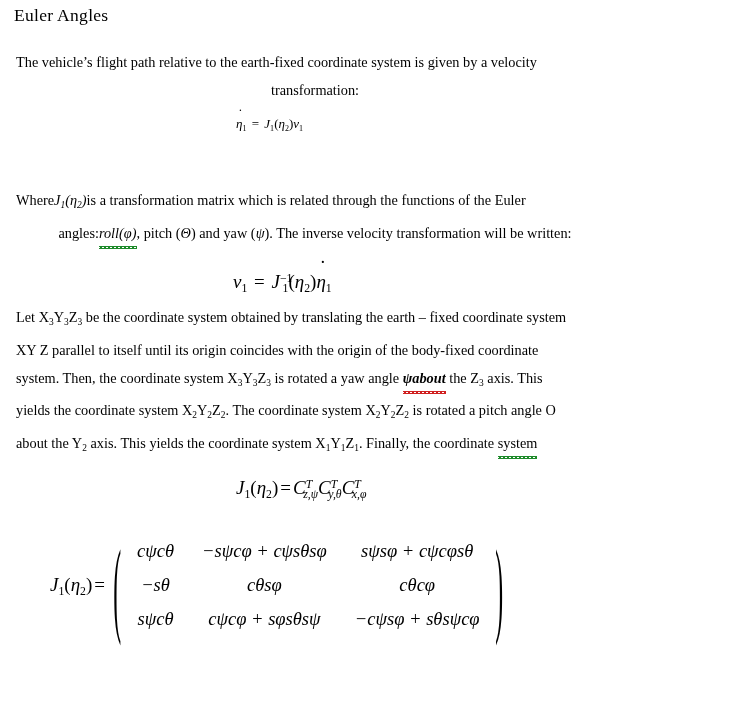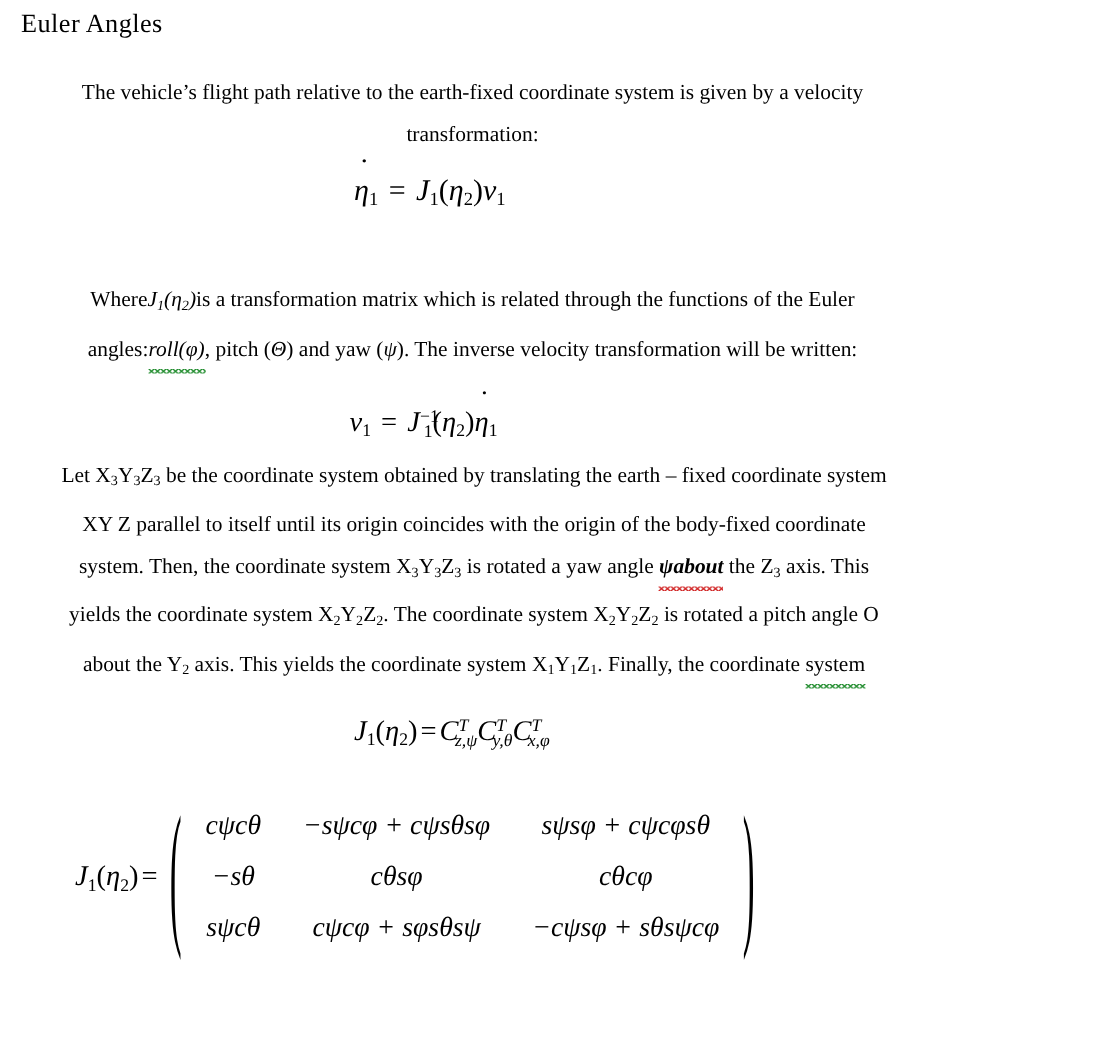--- a/index.html
+++ b/index.html
@@ -43,32 +43,32 @@
     text-align: justify;
     text-justify: inter-word;
   }
   .para.p1 { top: 48px; width: 598px; }
   .para.p2 { top: 186px; width: 598px; }
   .para.p3 { top: 303px; width: 600px; }
 
   
   .jline {
     display: flex;
-    justify-content: center;
+    justify-content: flex-start;
     white-space: nowrap;
   }
   .jline.tight { justify-content: center; }
 
   
   .math {
     position: absolute;
     font-family: "Liberation Serif", "DejaVu Serif", serif;
     white-space: nowrap;
   }
-  .eq1 { left: 236px; top: 116px; font-size: 20px; }
+  .eq1 { left: 236px; top: 116px; font-size: 13px; }
   .eq2 { left: 233px; top: 250px; font-size: 19px; margin-top: 21px; }
   .eq3 { left: 236px; top: 477px; font-size: 19px; }
 
   .mi { font-style: italic; }
   .mi-up { font-style: normal; }
   .sub {
     font-size: 0.62em;
     vertical-align: -0.32em;
     font-style: italic;
   }

